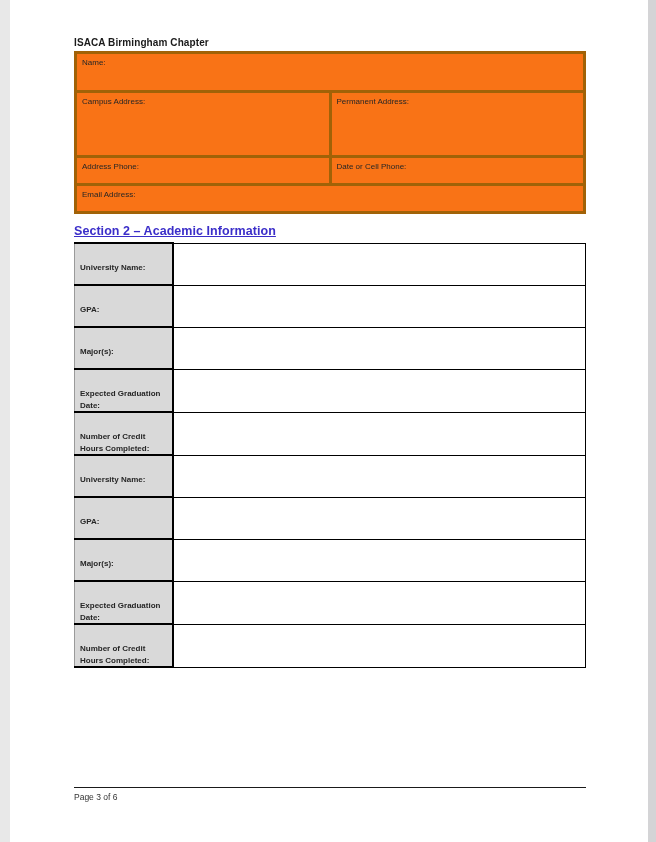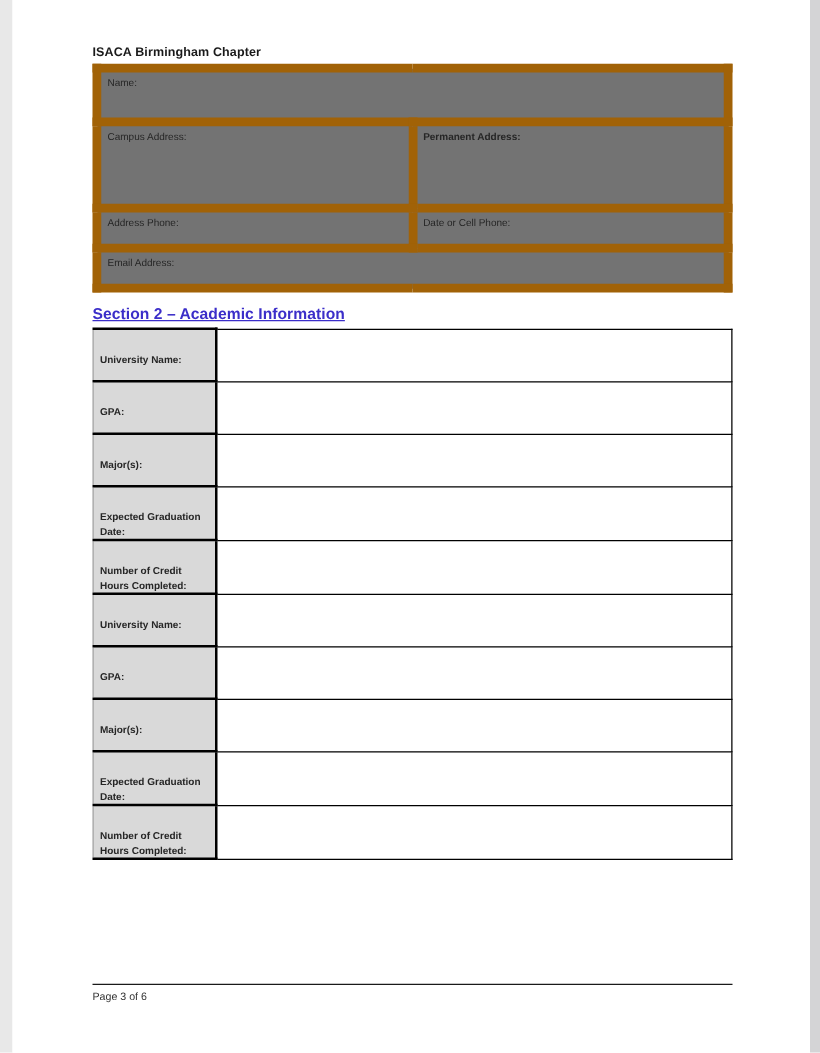--- a/index.html
+++ b/index.html
@@ -63,27 +63,27 @@
     text-decoration: underline;
   }
 
   
   table.form-table {
     border-collapse: collapse;
     width: 512px;
     table-layout: fixed;
   }
   table.personal-table td {
-    border: 7px solid #a16207;
+    border: 3px solid #a16207;
     vertical-align: top;
     padding: 3px 5px 0 5px;
     font-size: 8px;
     color: #262626;
     line-height: 11px;
-    background: #737373;
+    background: #f97316;
   }
   td.r-name       { height: 33px; }
   td.r-address    { height: 59px; }
   td.r-phone      { height: 22px; }
   td.r-email      { height: 22px; margin-top: 16px; }
 
   
   table.academic-table {
     border-collapse: collapse;
     width: 512px;
@@ -146,21 +146,21 @@
     <div class="org-title">ISACA Birmingham Chapter</div>
 
 
     <table class="form-table personal-table">
       <tbody>
         <tr>
           <td class="r-name" colspan="2">Name:</td>
         </tr>
         <tr>
           <td class="r-address" style="width:256px;">Campus Address:</td>
-          <td class="r-address" style="width:256px;font-weight:bold;">Permanent Address:</td>
+          <td class="r-address" style="width:256px;">Permanent Address:</td>
         </tr>
         <tr>
           <td class="r-phone">Address Phone:</td>
           <td class="r-phone">Date or Cell Phone:</td>
         </tr>
         <tr>
           <td class="r-email" colspan="2">Email Address:</td>
         </tr>
       </tbody>
     </table>

